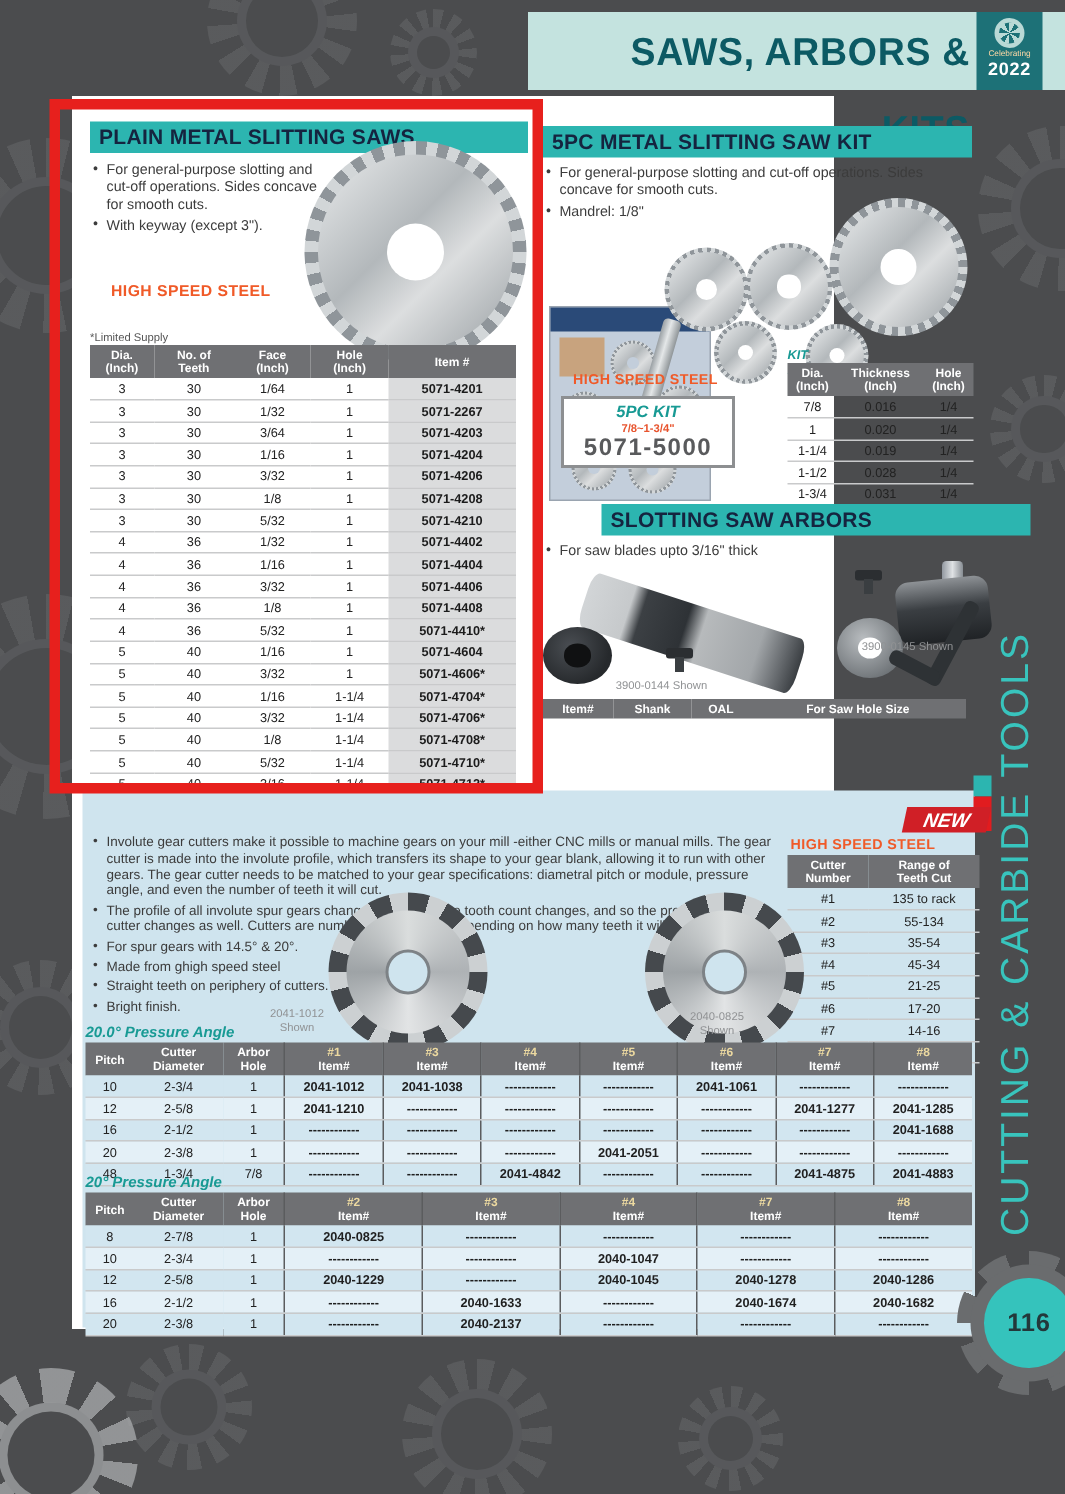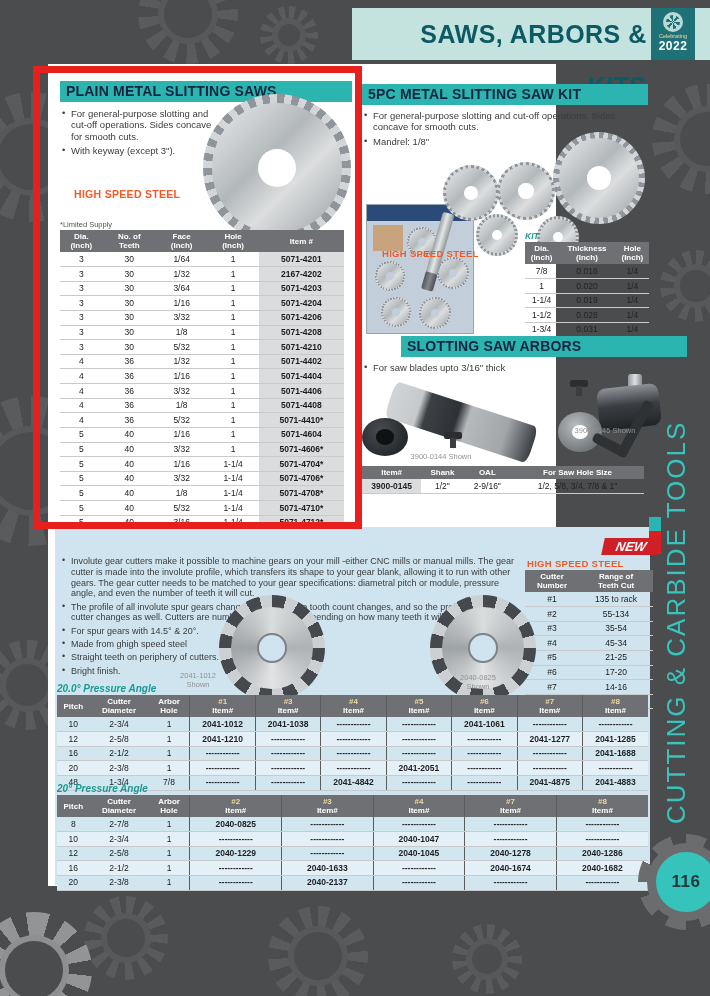--- a/index.html
+++ b/index.html
@@ -180,21 +180,21 @@
           <td>30</td>
           <td>1/64</td>
           <td>1</td>
           <td>5071-4201</td>
         </tr>
         <tr>
           <td>3</td>
           <td>30</td>
           <td>1/32</td>
           <td>1</td>
-          <td>2167-4202</td>
+          <td>5071-2267</td>
         </tr>
         <tr>
           <td>3</td>
           <td>30</td>
           <td>3/64</td>
           <td>1</td>
           <td>5071-4203</td>
         </tr>
         <tr>
           <td>3</td>
@@ -346,20 +346,25 @@
     <div class="blade hole-pkg" style="left:14px;top:92px;width:30px;height:30px;"></div>
     <div class="blade hole-pkg" style="left:52px;top:92px;width:32px;height:32px;"></div>
   </div>
   <div class="mandrel" style="left:386px;top:148px;"></div>
   <div class="blade" style="left:505px;top:68px;width:92px;height:92px;"></div>
   <div class="blade" style="left:449px;top:98px;width:58px;height:58px;"></div>
   <div class="blade" style="left:395px;top:101px;width:56px;height:56px;"></div>
   <div class="blade" style="left:428px;top:150px;width:42px;height:42px;"></div>
   <div class="blade" style="left:489px;top:152px;width:42px;height:42px;"></div>
   <div class="hss small abs" style="left:334px;top:184px;">HIGH SPEED STEEL</div>
+  <div class="kitbox abs" style="left:326px;top:200px;width:116px;height:48px;">
+    <div class="l1">5PC KIT</div>
+    <div class="l2">7/8~1-3/4"</div>
+    <div class="l3">5071-5000</div>
+  </div>
   <div class="kit-label abs" style="left:477px;top:167px;">KIT INCLUDES</div>
   <table class="dt abs" style="left:477px;top:178px;width:124px;">
     <thead>
         <tr>
           <th>
             <span class="l0">Dia.</span>
             <span class="l1">(Inch)</span>
           </th>
           <th>
             <span class="l0">Thickness</span>
@@ -427,26 +432,20 @@
           </th>
           <th>
             <span class="l0">OAL</span>
           </th>
           <th>
             <span class="l0">For Saw Hole Size</span>
           </th>
         </tr>
       </thead>
     <tbody>
-        <tr>
-          <td>3900-0145</td>
-          <td>1/2"</td>
-          <td>2-9/16"</td>
-          <td>1/2, 5/8, 3/4, 7/8 &amp; 1"</td>
-        </tr>
       </tbody>
   </table>
 
   <div class="sec4 abs">
     <div class="new-badge abs" style="left:548px;top:11px;">NEW</div>
     <ul class="bullets abs" style="left:7px;top:29px;width:458px;">
         <li>Involute gear cutters make it possible to machine gears on your mill -either CNC mills or manual mills. The gear cutter is made into the involute profile, which transfers its shape to your gear blank, allowing it to run with other gears. The gear cutter needs to be matched to your gear specifications: diametral pitch or module, pressure angle, and even the number of teeth it will cut.</li>
         <li>The profile of all involute spur gears changes slightly as the tooth count changes, and so the profile of the gear cutter changes as well. Cutters are numbered from #1-#8 depending on how many teeth it will cut.</li>
         <li>For spur gears with 14.5° &amp; 20°.</li>
         <li>Made from ghigh speed steel</li>

